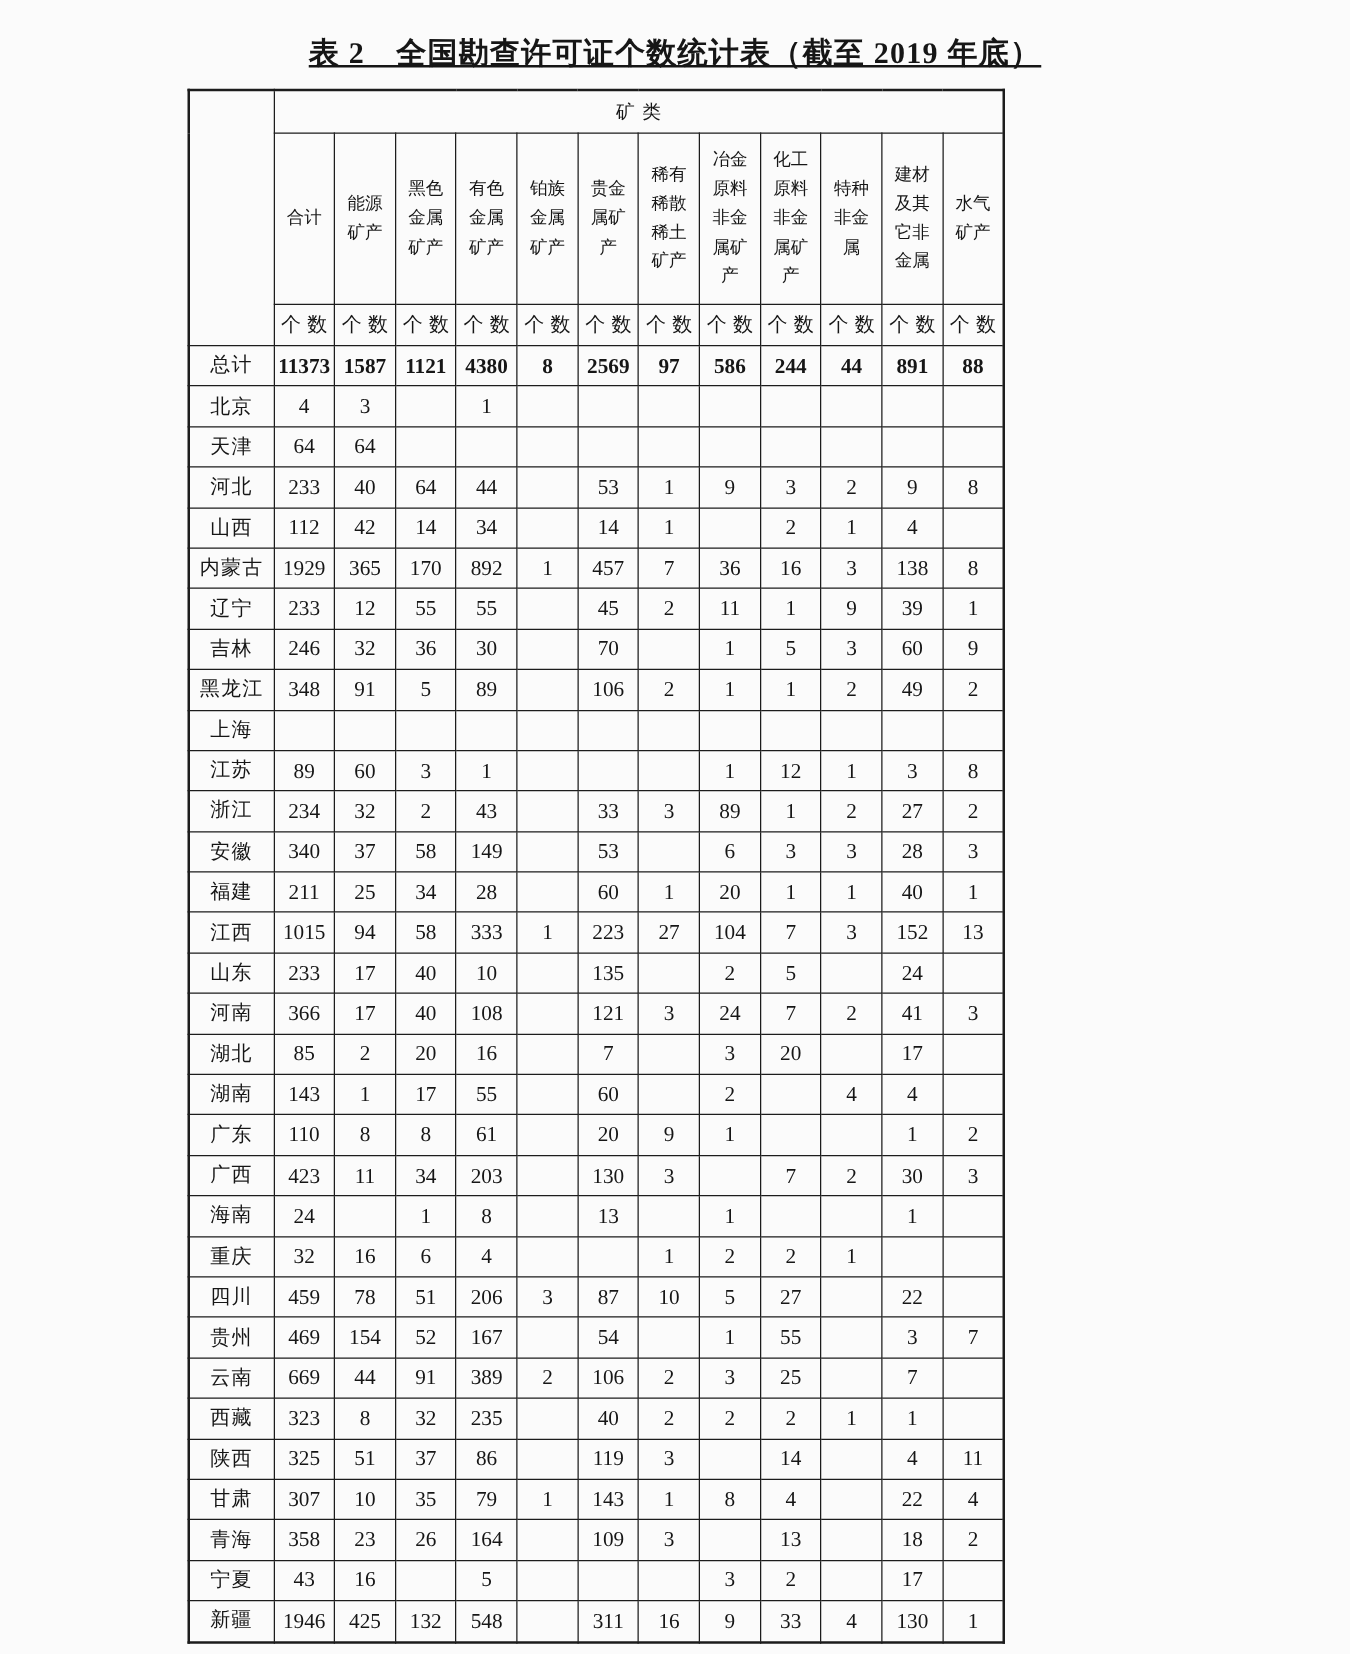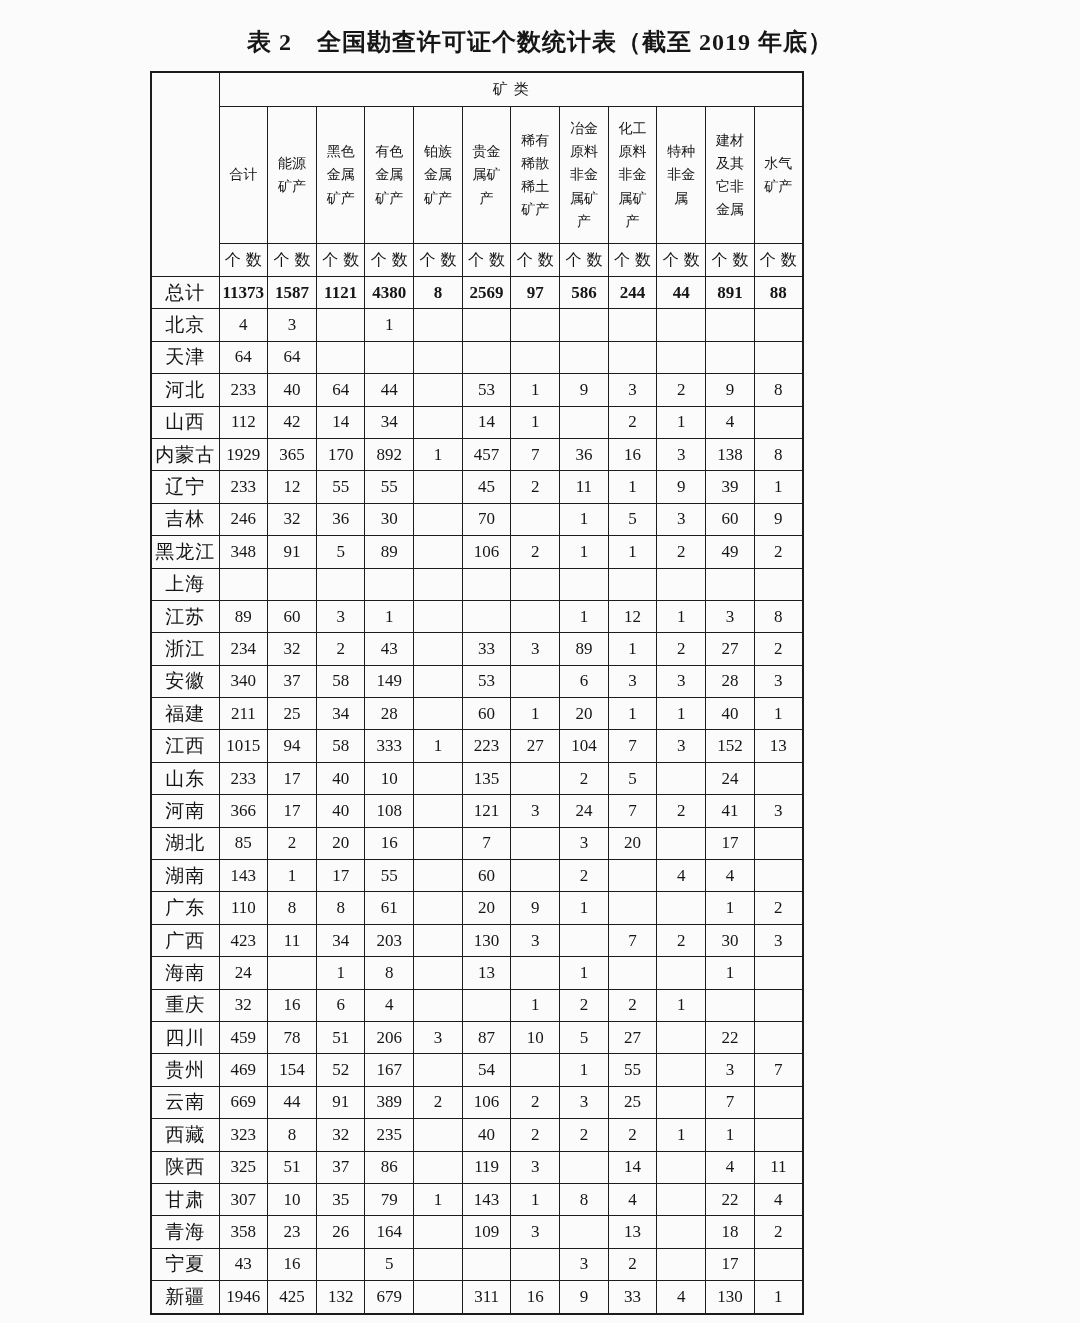--- a/index.html
+++ b/index.html
@@ -11,20 +11,21 @@
     position:relative;
   }
   .page{width:1080px;height:1323px;position:relative;}
   .doc-title{
     text-align:center;
     font-size:24px;
     font-weight:bold;
     letter-spacing:1px;
     padding-top:26px;
     margin:0 0 13px 0;
+    text-decoration:underline;
   }
   table.stat{
     border-collapse:collapse;
     table-layout:fixed;
     width:654px;
     margin-left:150px;
     border:2px solid #1c1c1c;
   }
   table.stat th, table.stat td{
     border:1px solid #1c1c1c;
@@ -48,21 +49,21 @@
     line-height:1.65;
     white-space:pre-line;
   }
   th.col-unit{
     height:32px;
     font-size:16px;
     letter-spacing:5px;
     text-indent:5px;
   }
   tbody th.row-label{
-    font-size:19px;
+    font-size:16px;
     letter-spacing:1px;
     margin-top:48px;
   }
   tbody td{
     height:31.4px;
     font-size:17px;
     font-family:"Liberation Serif","DejaVu Serif",serif;
   }
   tbody tr.total-row td{font-weight:bold;}
   tbody tr.total-row th{font-weight:normal;}
@@ -602,21 +603,21 @@
           <td>2</td>
           <td></td>
           <td>17</td>
           <td></td>
         </tr>
         <tr>
           <th class="row-label">新疆</th>
           <td>1946</td>
           <td>425</td>
           <td>132</td>
-          <td>679</td>
+          <td>548</td>
           <td></td>
           <td>311</td>
           <td>16</td>
           <td>9</td>
           <td>33</td>
           <td>4</td>
           <td>130</td>
           <td>1</td>
         </tr>
       </tbody>

